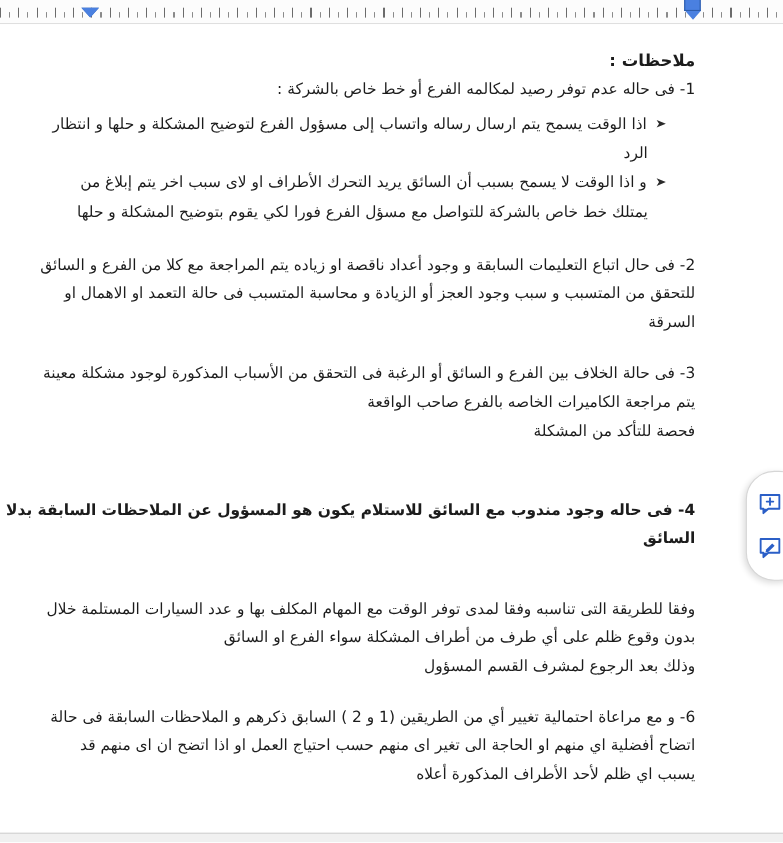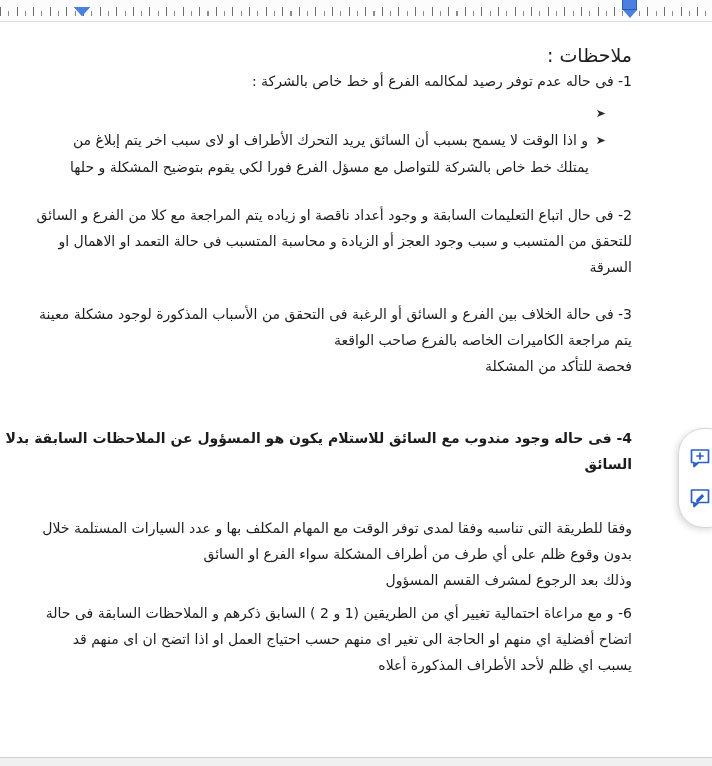--- a/index.html
+++ b/index.html
@@ -30,30 +30,30 @@
   
   .page{
     position:absolute;top:22px;left:0;width:712px;height:736px;background:#fff;
   }
   .content{
     direction:rtl;text-align:right;
     padding:20px 80px 0 30px;
     font-size:14px;line-height:26px;
   }
   .line{white-space:nowrap;}
-  .line.heading{font-weight:400;font-size:19px;}
+  .line.heading{font-weight:700;font-size:15px;}
   .bullets{margin-top:6px;}
   .bullet-line{padding-right:25px;}
   .bullet-cont{padding-right:43px;}
   .bullet-ic{display:inline-block;width:11px;margin-left:8px;vertical-align:-1px;}
   .p2{margin-top:22px;}
   .p3{margin-top:21px;}
   .p4{margin-top:46px;font-weight:bold;}
   .p5{margin-top:38px;}
-  .p6{margin-top:7px;}
+  .p6{margin-top:20px;}
   
   .float-panel{
     position:absolute;top:428px;right:-22px;width:56px;height:100px;
     background:#fff;border:1px solid #d6d6d6;border-radius:26px;
     box-shadow:-2px 2px 6px rgba(0,0,0,.14);
     display:flex;flex-direction:column;align-items:flex-start;justify-content:center;gap:14px;
     padding-left:9px;box-sizing:border-box;
   }
   .float-btn{width:26px;height:26px;border:none;background:transparent;padding:0;cursor:pointer;}
   .float-btn svg{display:block;}
@@ -83,22 +83,23 @@
 
       <div class="line heading">ملاحظات :</div>
       <div class="line">1- فى حاله عدم توفر رصيد لمكالمه الفرع أو خط خاص بالشركة :</div>
 
       <div class="bullets">
         <div class="line bullet-line">
           <span class="bullet-ic">
             <svg width="11" height="11" viewBox="0 0 12 12">
                 <path d="M1 2.2 L10.2 6 L1 9.8 L3.4 6 Z" fill="#2a2a2a"></path>
               </svg>
-          </span>
+          </span><span>اذا الوقت يسمح يتم ارسال رساله واتساب إلى مسؤول الفرع لتوضيح المشكلة و حلها و انتظار</span>
         </div>
+        <div class="line bullet-cont">الرد</div>
         <div class="line bullet-line">
           <span class="bullet-ic">
             <svg width="11" height="11" viewBox="0 0 12 12">
                 <path d="M1 2.2 L10.2 6 L1 9.8 L3.4 6 Z" fill="#2a2a2a"></path>
               </svg>
           </span><span>و اذا الوقت لا يسمح بسبب أن السائق يريد التحرك الأطراف او لاى سبب اخر  يتم إبلاغ من</span>
         </div>
         <div class="line bullet-cont">يمتلك خط خاص بالشركة للتواصل مع مسؤل الفرع فورا لكي يقوم بتوضيح المشكلة و حلها</div>
       </div>
 

